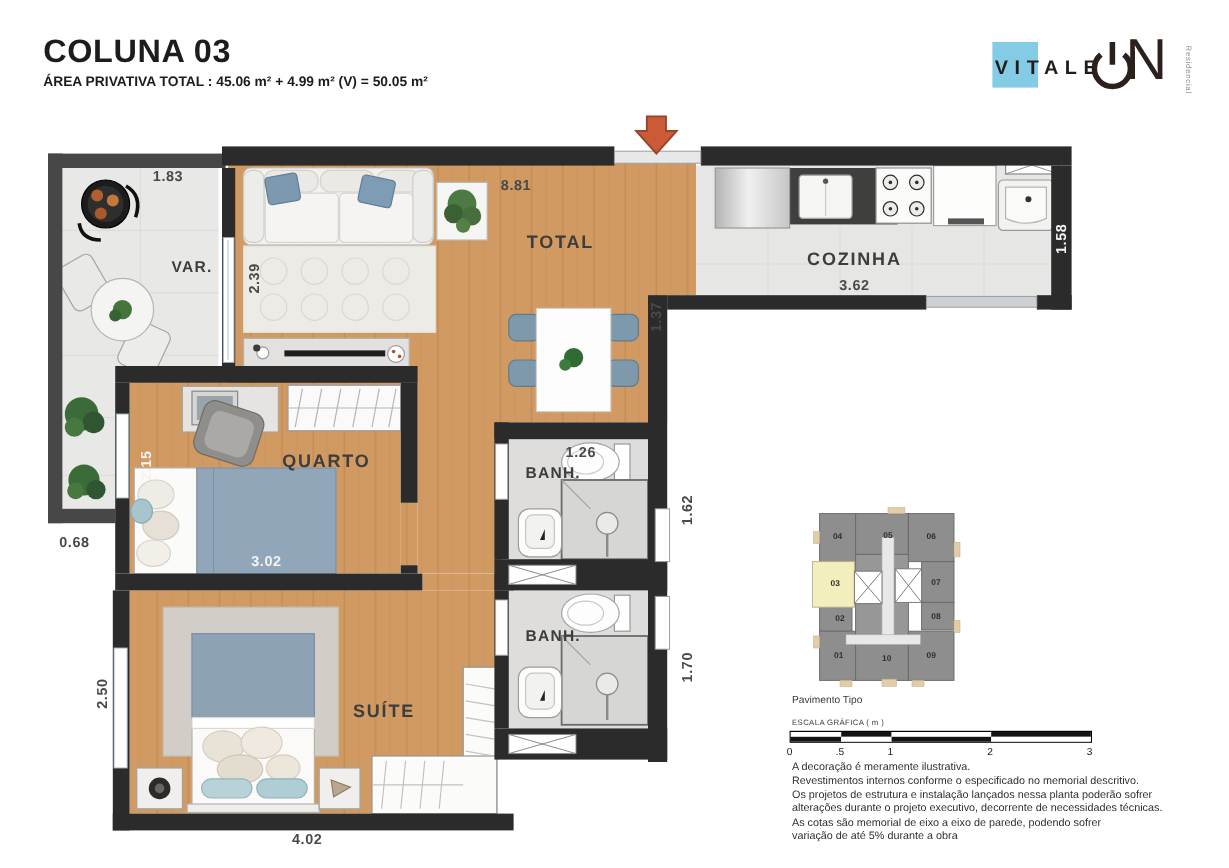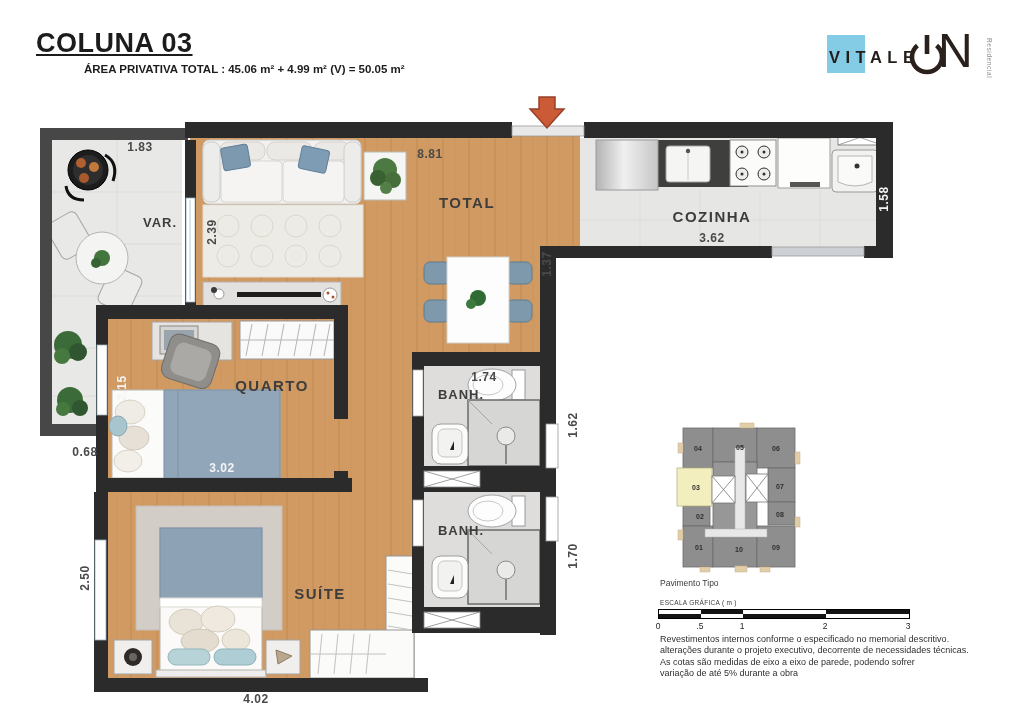--- a/index.html
+++ b/index.html
@@ -1,22 +1,22 @@
 <!DOCTYPE html>
 <html><head>
 <meta charset="utf-8">
 <style>
   html,body{margin:0;padding:0;background:#fff;}
   body{width:1024px;height:723px;position:relative;overflow:hidden;
        font-family:"Liberation Sans",sans-serif;color:#222;}
   .abs{position:absolute;}
   .ctr{transform:translate(-50%,-50%);white-space:nowrap;}
   .vctr{transform:translate(-50%,-50%) rotate(-90deg);white-space:nowrap;}
-  .title{font-size:27px;font-weight:bold;color:#1c1c1c;letter-spacing:.5px;text-decoration:underline;}
-  .subtitle{font-size:11.5px;font-weight:bold;color:#1c1c1c;margin-left:48px;}
+  .title{font-size:27px;font-weight:bold;color:#1c1c1c;letter-spacing:.5px;}
+  .subtitle{font-size:11.5px;font-weight:bold;color:#1c1c1c;}
   .room{font-weight:bold;color:#3d3d3d;letter-spacing:1.5px;font-size:15px;}
   .room.sm{font-size:13px;letter-spacing:1px;}
   .dim{font-weight:bold;color:#4a4a4a;font-size:12px;letter-spacing:.5px;}
   .dim.wh{color:#f4f4f4;}
   .kp-label{font-size:7px;font-weight:bold;color:#2e2e2e;}
   .kp-caption{font-size:8.5px;color:#3a3a3a;}
   .scale-label{font-size:6.5px;color:#3a3a3a;letter-spacing:.3px;}
   .scalebar{left:658px;top:609px;width:250px;height:8px;border:1px solid #000;
             display:flex;flex-direction:column;}
   .sb-row{display:flex;flex:1;}
@@ -357,24 +357,24 @@
   <span class="abs ctr room" style="left:320px;top:593px">SUÍTE</span>
 
   <span class="abs ctr dim" style="left:140px;top:147px">1.83</span>
   <span class="abs ctr dim" style="left:430px;top:154px">8.81</span>
   <span class="abs vctr dim" style="left:212px;top:232px">2.39</span>
   <span class="abs vctr dim" style="left:547px;top:264px">1.37</span>
   <span class="abs ctr dim" style="left:712px;top:238px">3.62</span>
   <span class="abs vctr dim wh" style="left:884px;top:199px">1.58</span>
   <span class="abs vctr dim wh" style="left:122px;top:388px">2.15</span>
   <span class="abs ctr dim wh" style="left:222px;top:468px">3.02</span>
-  <span class="abs ctr dim" style="left:484px;top:377px">1.74</span>
+  <span class="abs ctr dim" style="left:484px;top:377px">1.26</span>
   <span class="abs vctr dim" style="left:573px;top:425px">1.62</span>
   <span class="abs vctr dim" style="left:573px;top:556px">1.70</span>
-  <span class="abs ctr dim" style="left:85px;top:452px">0.68</span>
+  <span class="abs ctr dim" style="left:62px;top:452px">0.68</span>
   <span class="abs vctr dim" style="left:85px;top:578px">2.50</span>
   <span class="abs ctr dim" style="left:256px;top:699px">4.02</span>
 </div>
 
 <svg class="abs" style="left:660px;top:415px" width="180" height="160" viewBox="660 415 180 160">
   <g fill="#8e8e8e" stroke="#6b6b6b" stroke-width="0.8">
     <rect x="683" y="428" width="30" height="40"></rect>
     <rect x="713" y="428" width="44" height="34"></rect>
     <rect x="757" y="428" width="38" height="40"></rect>
     <rect x="768" y="468" width="27" height="34"></rect>
@@ -438,17 +438,19 @@
 </div>
 <div>
   <span class="abs tick" style="left:658px;top:621px">0</span>
   <span class="abs tick" style="left:700px;top:621px">.5</span>
   <span class="abs tick" style="left:742px;top:621px">1</span>
   <span class="abs tick" style="left:825px;top:621px">2</span>
   <span class="abs tick" style="left:908px;top:621px">3</span>
 </div>
 
 <div class="abs disc">
+  <div>A decoração é meramente ilustrativa.</div>
   <div>Revestimentos internos conforme o especificado no memorial descritivo.</div>
+  <div>Os projetos de estrutura e instalação lançados nessa planta poderão sofrer</div>
   <div>alterações durante o projeto executivo, decorrente de necessidades técnicas.</div>
-  <div>As cotas são medidas de eixo a eixo de parede, podendo sofrer</div>
+  <div>As cotas são memorial de eixo a eixo de parede, podendo sofrer</div>
   <div>variação de até 5% durante a obra</div>
 </div>
 
 </body></html>

